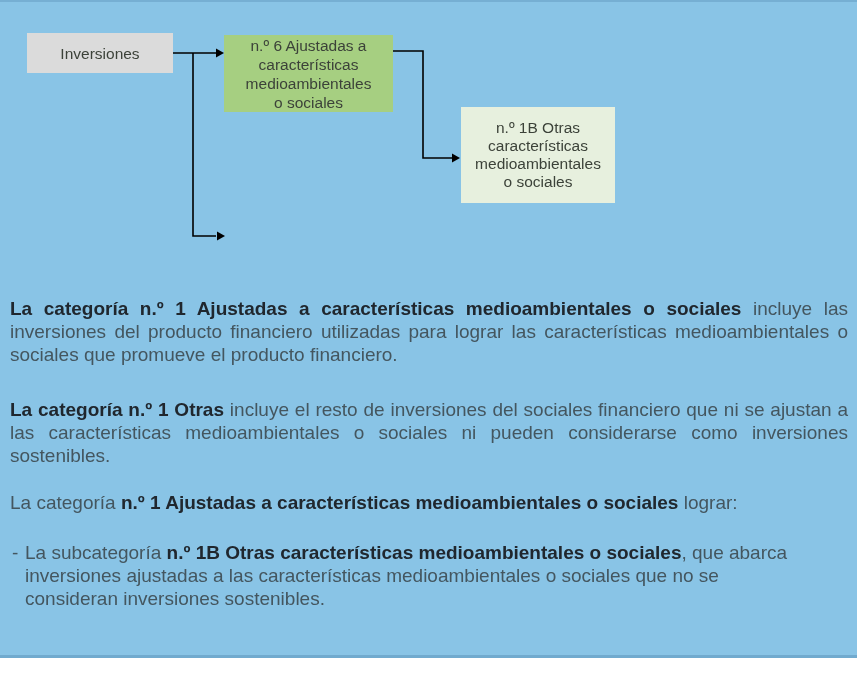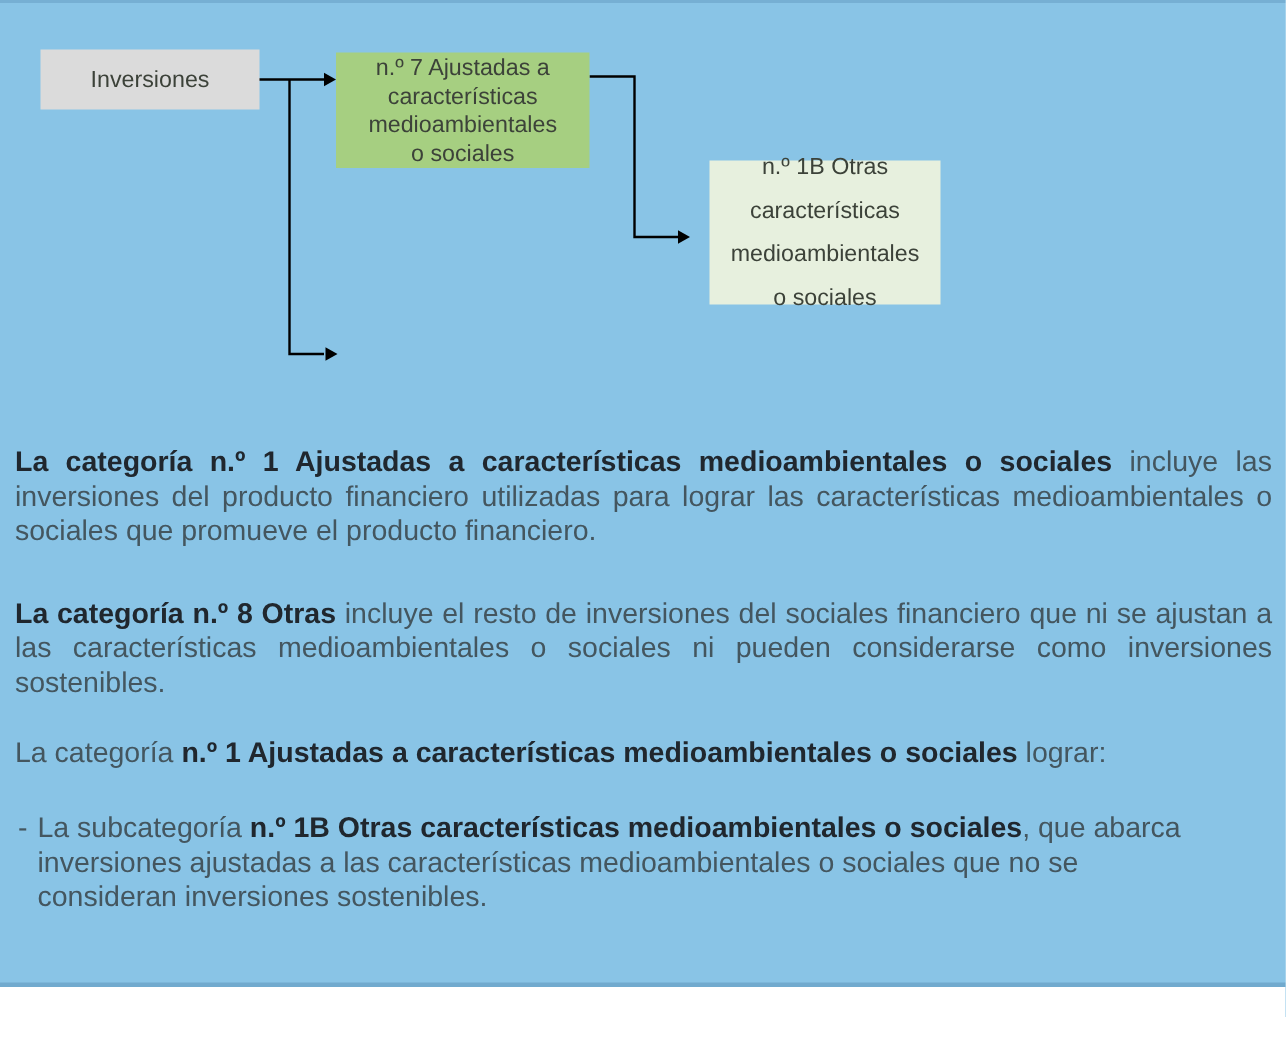--- a/index.html
+++ b/index.html
@@ -33,21 +33,21 @@
     position:absolute;
     display:flex;align-items:center;justify-content:center;
     text-align:center;
     white-space:pre-line;
     color:var(--ink-box);
     font-size:15.5px;
     line-height:19px;
   }
   .node-inversiones{left:27px;top:33px;width:146px;height:40px;background:var(--box-gray);}
   .node-cat1{left:224px;top:35px;width:169px;height:77px;background:var(--box-green);}
-  .node-cat1b{left:461px;top:107px;width:154px;height:96px;background:var(--box-pale);line-height:29px;margin-left:12px;}
+  .node-cat1b{left:461px;top:107px;width:154px;height:96px;background:var(--box-pale);line-height:18px;}
   .node-cat2{left:225px;top:216px;width:143px;height:36px;background:var(--box-gray);}
 
   
   .textblock{
     position:absolute;
     left:10px;top:297px;width:838px;
     color:var(--ink-body);
     font-size:19px;
     line-height:23px;
   }
@@ -79,37 +79,37 @@
       <polygon points="216,48.5 216,57.5 224,53" fill="#000000"></polygon>
       <polygon points="217,231.5 217,240.5 225,236" fill="#000000"></polygon>
       <path d="M393,51 H423 V158 H452" fill="none" stroke="#000000" stroke-width="1.6"></path>
       <polygon points="452,153.5 452,162.5 460,158" fill="#000000"></polygon>
     </svg>
 
     <div class="node node-inversiones">
       <span>Inversiones</span>
     </div>
     <div class="node node-cat1">
-      <span>n.º 7 Ajustadas a
+      <span>n.º 6 Ajustadas a
 características
 medioambientales
 o sociales</span>
     </div>
     <div class="node node-cat1b">
       <span>n.º 1B Otras
 características
 medioambientales
 o sociales</span>
     </div>
   </div>
 
   <div class="textblock">
     <p class="just"><strong>La categoría n.º 1 Ajustadas a características medioambientales o sociales</strong><span> incluye las inversiones del producto financiero utilizadas para lograr las características medioambientales o sociales que promueve el producto financiero.</span></p>
 
-    <p class="just p2"><strong>La categoría n.º 8 Otras</strong><span> incluye el resto de inversiones del sociales financiero que ni se ajustan a las características medioambientales o sociales ni pueden considerarse como inversiones sostenibles.</span></p>
+    <p class="just p2"><strong>La categoría n.º 1 Otras</strong><span> incluye el resto de inversiones del sociales financiero que ni se ajustan a las características medioambientales o sociales ni pueden considerarse como inversiones sostenibles.</span></p>
 
     <p class="p3"><span>La categoría </span><strong>n.º 1 Ajustadas a características medioambientales o sociales</strong><span> lograr:</span></p>
 
     <div class="bullet"><span class="dash">-</span><span>La subcategoría </span><strong>n.º 1B Otras características medioambientales o sociales</strong><span>, que abarca inversiones ajustadas a las características medioambientales o sociales que no se consideran inversiones sostenibles.</span></div>
   </div>
 
   <div class="edge-bottom"></div>
 </div>
 
 </body></html>

